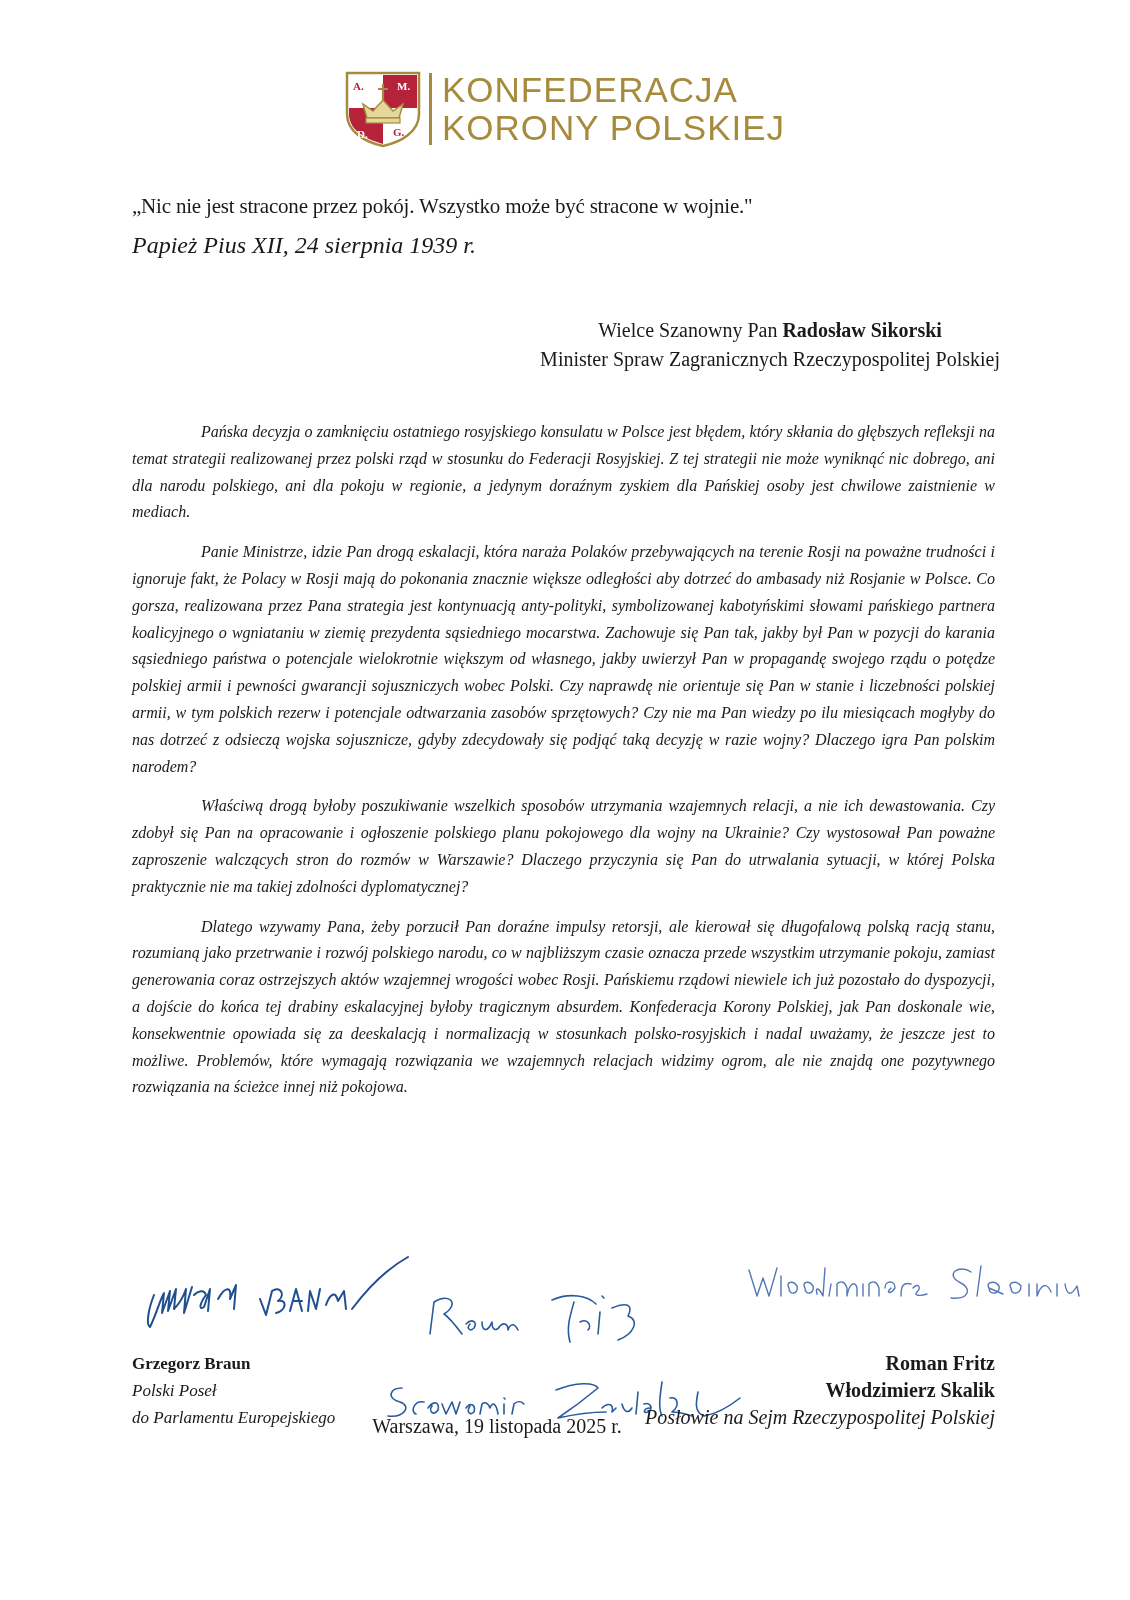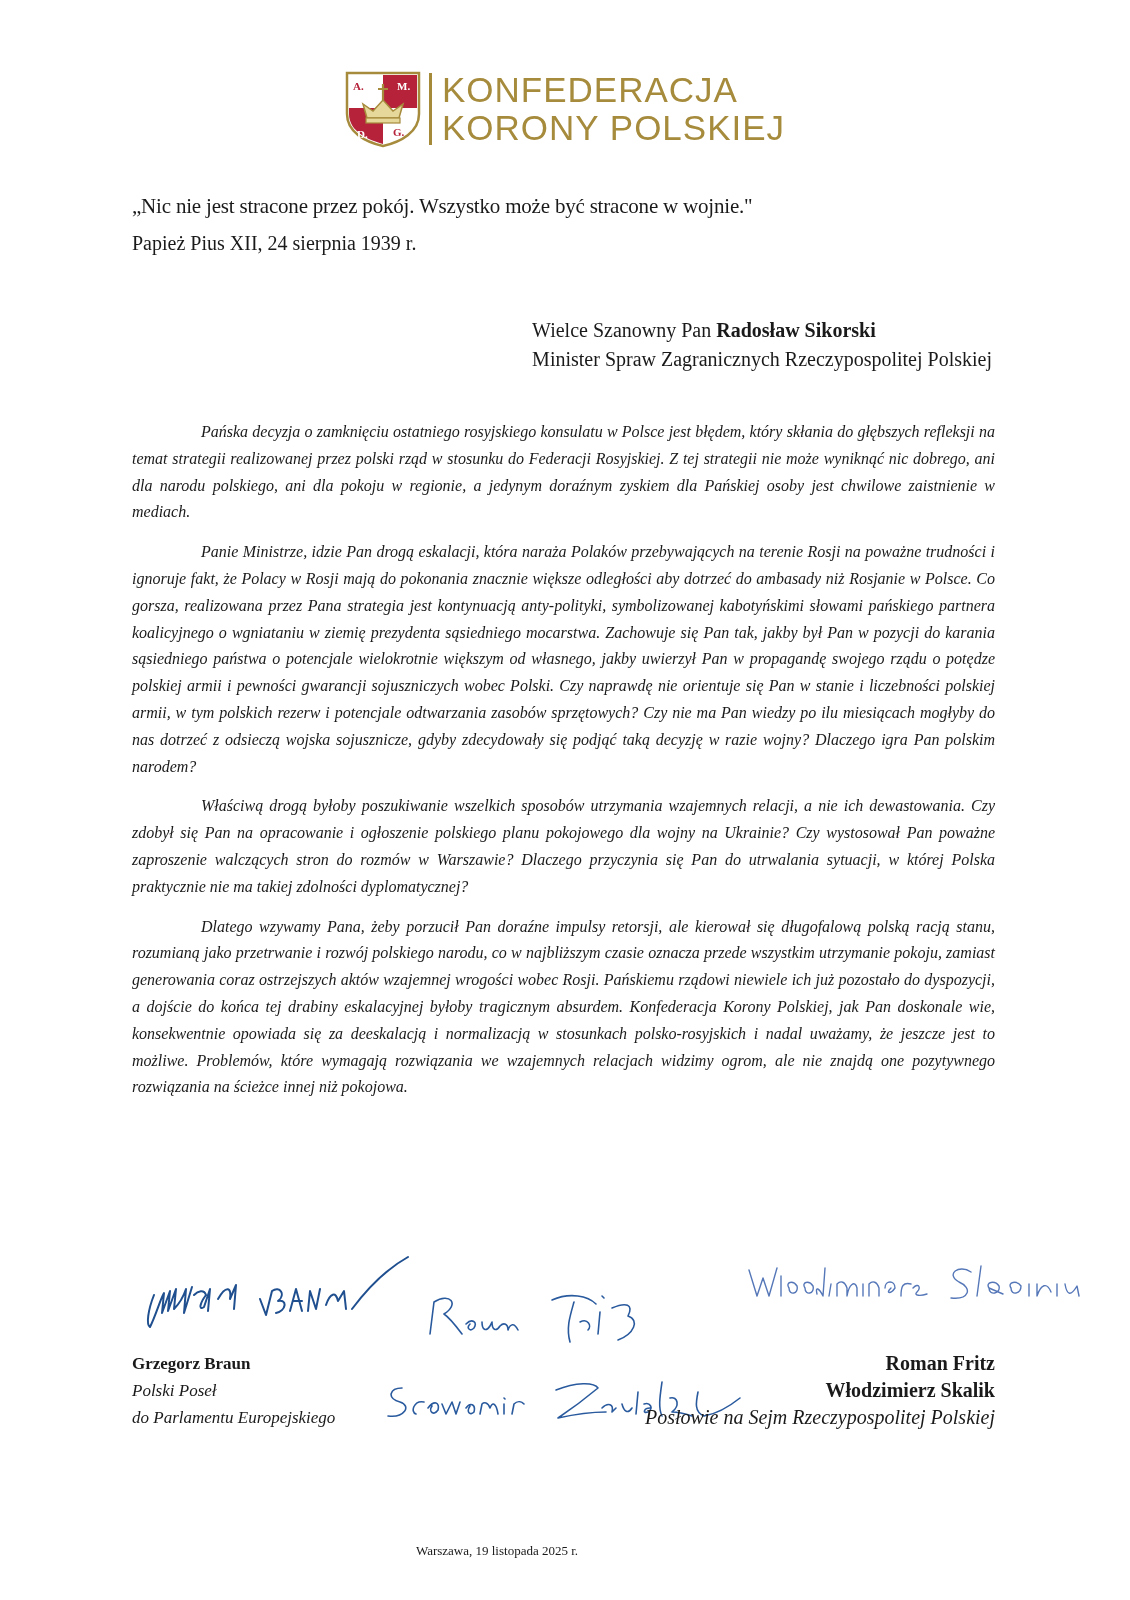--- a/index.html
+++ b/index.html
@@ -2,30 +2,30 @@
 <html><head>
   <meta charset="utf-8">
   <style>
     html, body { margin: 0; padding: 0; background: #ffffff; }
     body { width: 1130px; height: 1600px; position: relative; overflow: hidden; color: #1a1a1a; font-family: "Liberation Serif", serif; }
     .header { position: absolute; left: 343px; top: 70px; display: flex; align-items: center; }
     .shield { width: 80px; height: 78px; }
     .divider { width: 3px; height: 72px; background: #a58a3a; margin-left: 6px; margin-right: 10px; }
     .brand { font-family: "Liberation Sans", sans-serif; color: #a68b3c; font-size: 35px; line-height: 38px; letter-spacing: 1px; }
     .quote { position: absolute; left: 132px; top: 194px; font-size: 21px; font-weight: normal; letter-spacing: -0.2px; }
-    .quote-src { position: absolute; left: 132px; top: 232px; font-size: 20px; }
-    .addressee { position: absolute; right: 138px; top: 316px; text-align: left; font-size: 20px; line-height: 29px; }
+    .quote-src { position: absolute; left: 132px; top: 232px; font-size: 24px; font-style: italic; }
+    .addressee { position: absolute; right: 130px; top: 316px; text-align: center; font-size: 20px; line-height: 29px; }
     .body-text { position: absolute; left: 132px; width: 863px; top: 419px; font-size: 16px; line-height: 26.8px; text-align: justify; font-style: italic; }
     .body-text p { margin: 0 0 13px 0; text-indent: 69px; }
     .sig { position: absolute; }
     .signer-left { position: absolute; left: 132px; top: 1350px; font-size: 17px; line-height: 27px; }
     .signer-right { position: absolute; right: 135px; top: 1350px; text-align: right; font-size: 20px; line-height: 27px; }
     .bold { font-weight: bold; }
     .ital { font-style: italic; }
-    .date { position: absolute; left: 0; width: 994px; text-align: center; top: 1543px; font-size: 13px; }
+    .date { position: absolute; left: 0; width: 994px; text-align: center; top: 1415px; font-size: 20px; }
     .ink { fill: none; stroke: #2a5a9e; stroke-width: 1.6; stroke-linecap: round; stroke-linejoin: round; }
     .ink-dark { fill: none; stroke: #1f4f8f; stroke-width: 2; stroke-linecap: round; stroke-linejoin: round; }
     .ink-light { fill: none; stroke: #5577b8; stroke-width: 1.4; stroke-linecap: round; stroke-linejoin: round; }
   </style>
 </head>
 <body>
 
 <div class="header">
   <svg class="shield" viewBox="0 0 80 78">
     <path d="M4 3 H76 V44 C76 62 58 72 40 76 C22 72 4 62 4 44 Z" fill="#ffffff" stroke="#a68b3c" stroke-width="2.5"></path>

